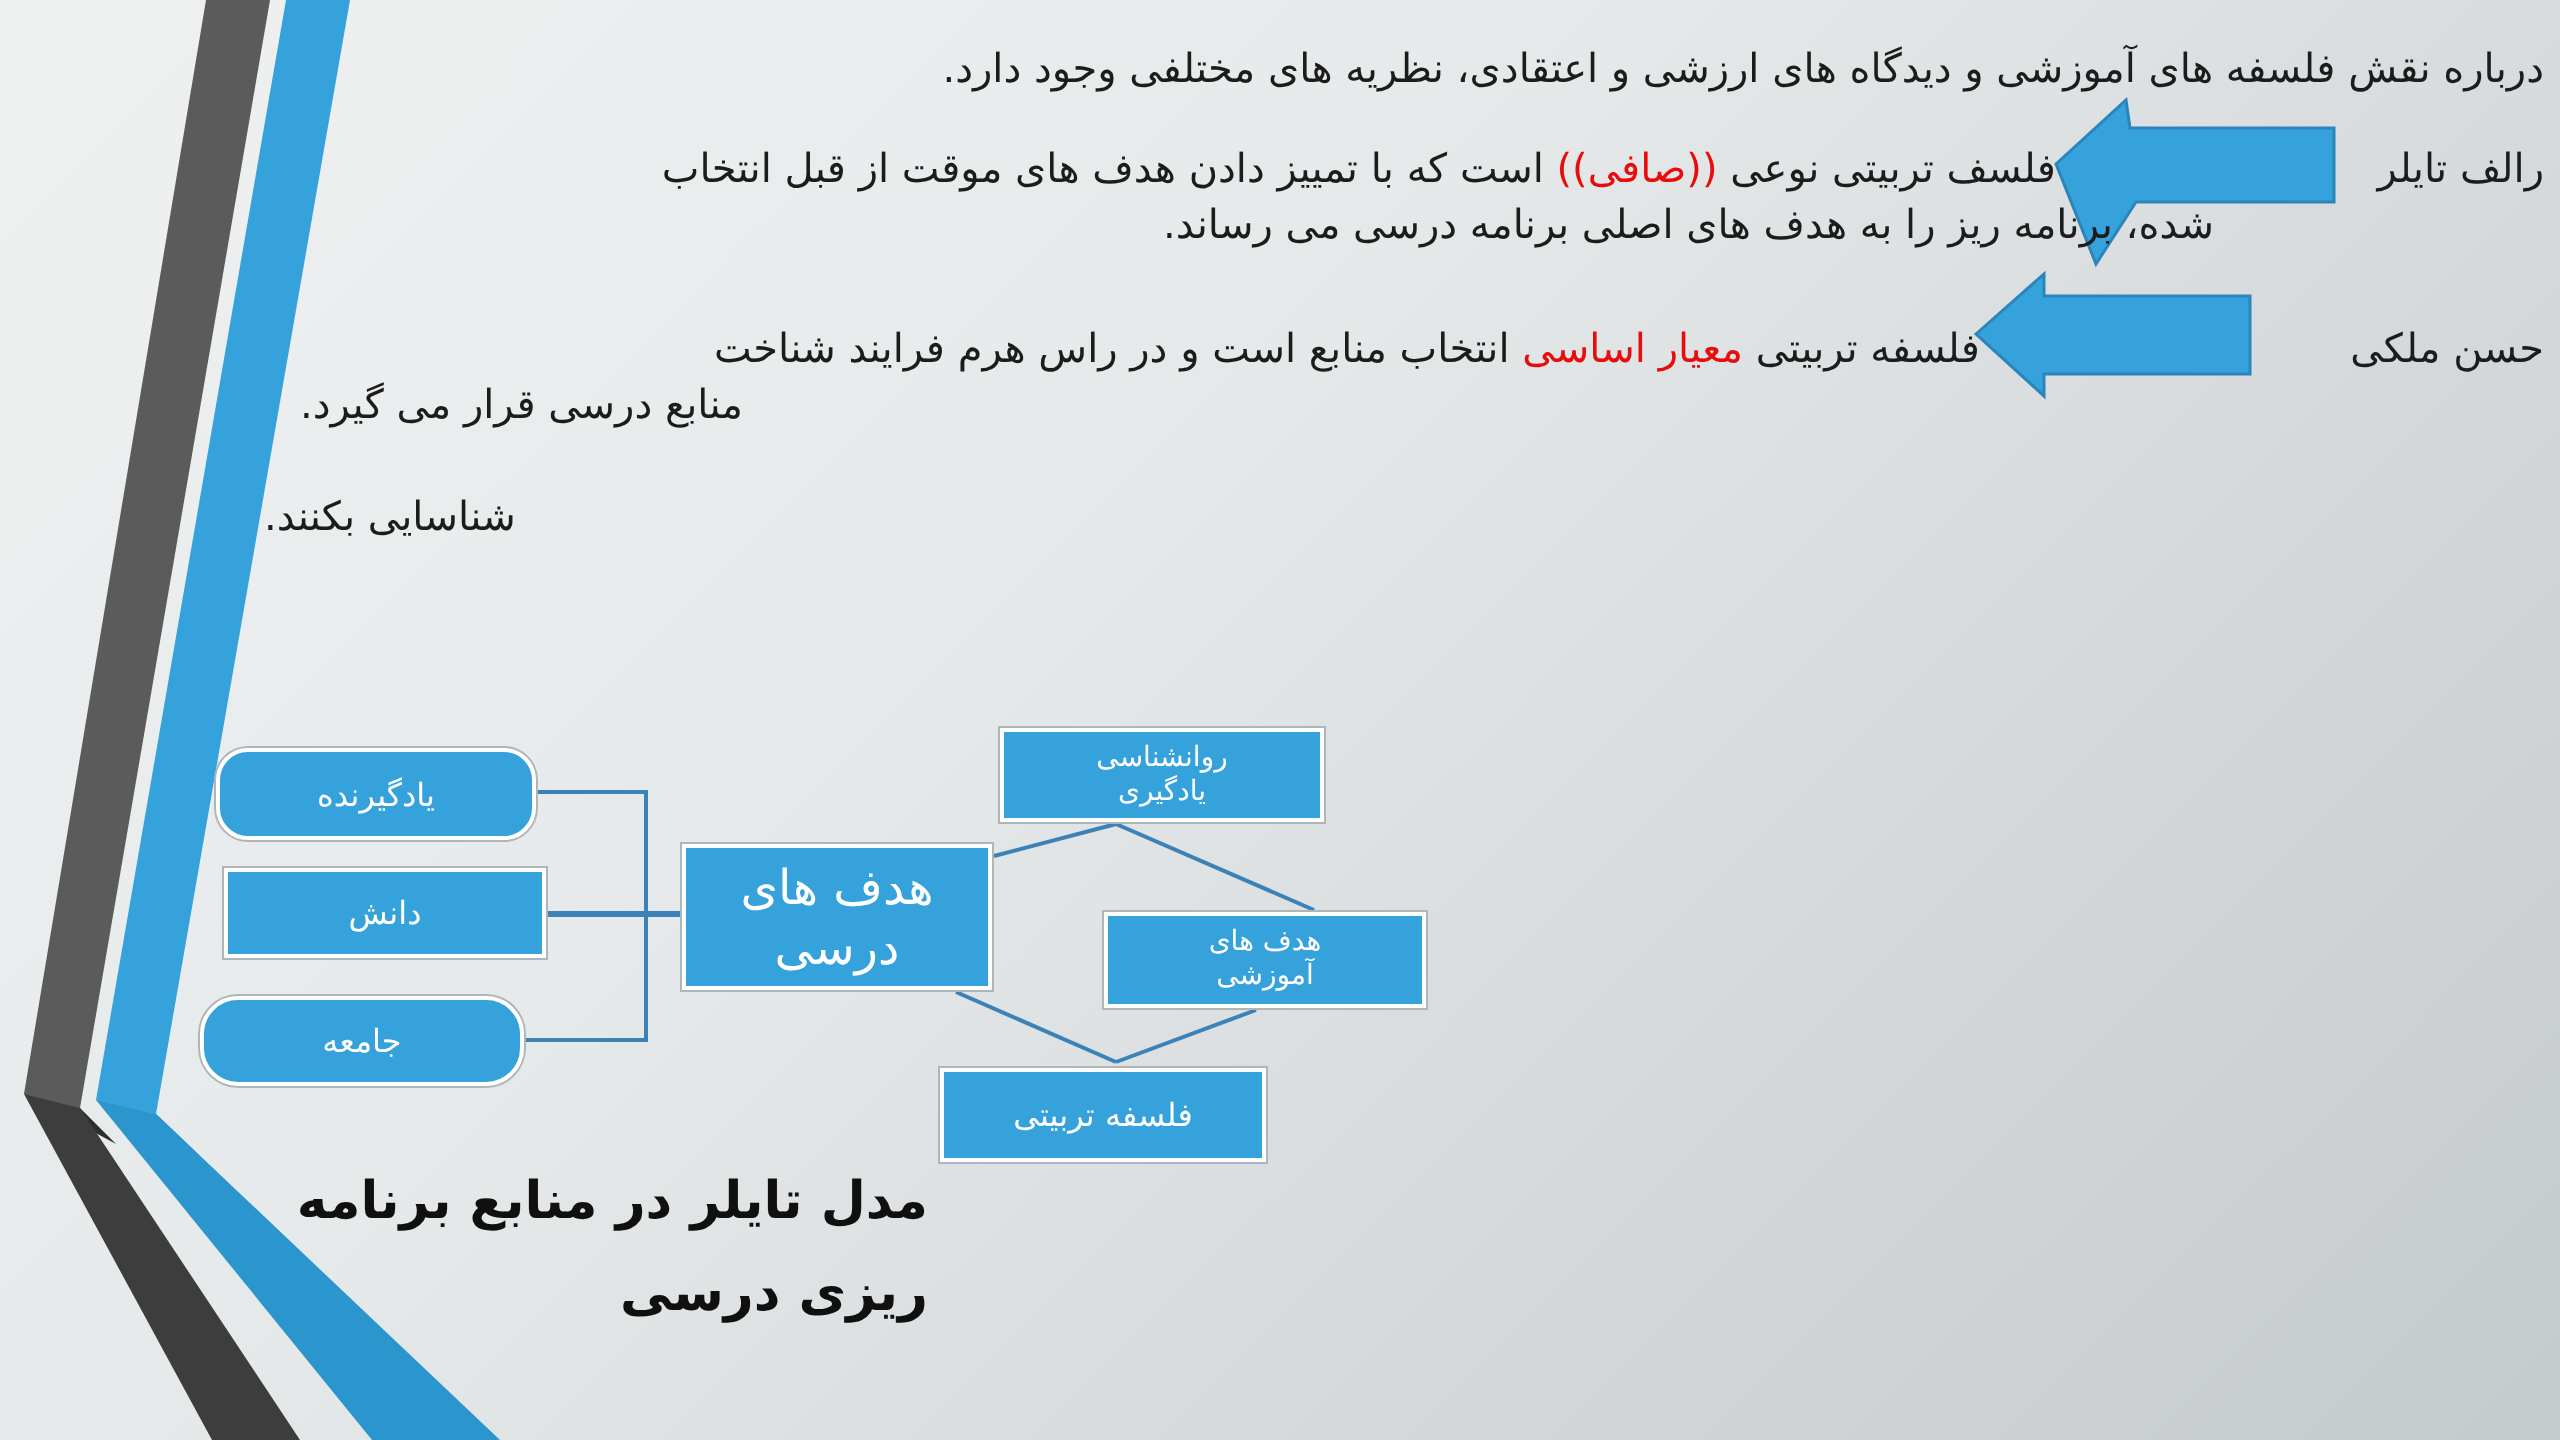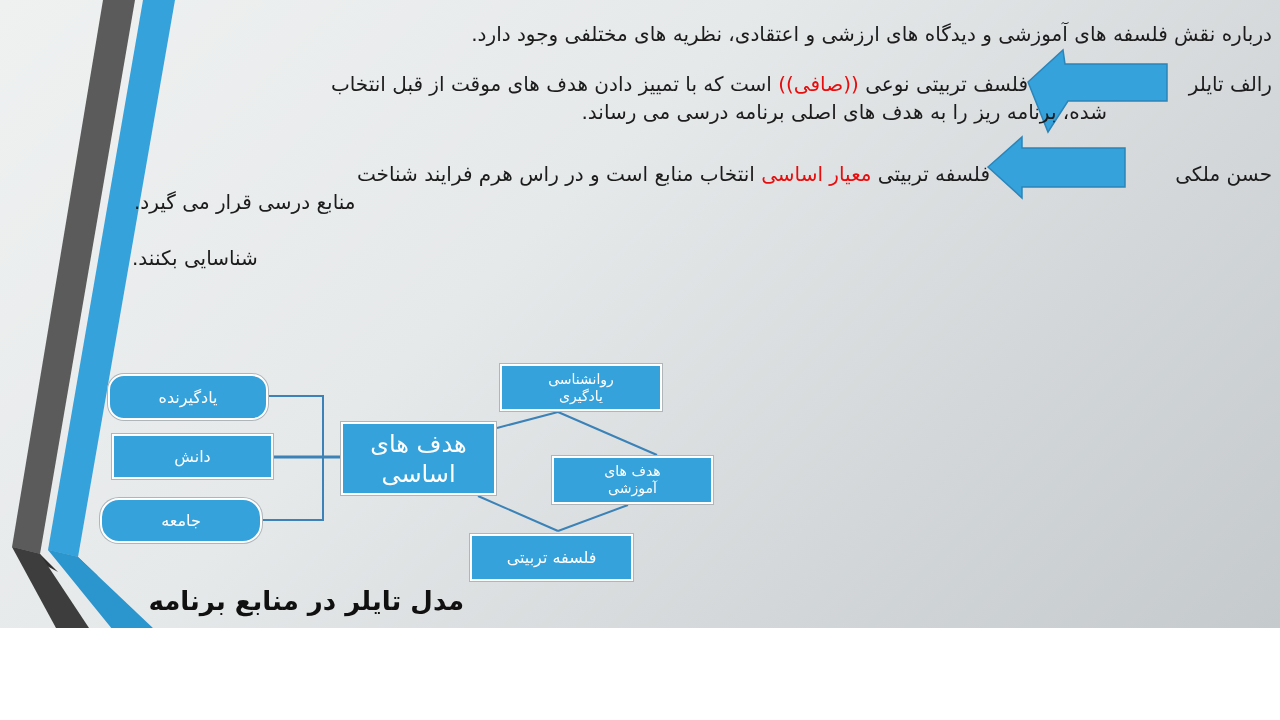--- a/index.html
+++ b/index.html
@@ -1,17 +1,17 @@
 <!DOCTYPE html>
 <html lang="fa"><head>
 <meta charset="utf-8">
 <style>
   html,body{margin:0;padding:0;}
   .slide{
-    position:relative;width:1280px;height:628px;overflow:hidden;
+    position:relative;width:1280px;height:720px;overflow:hidden;
     background:linear-gradient(135deg,#eff1f1 0%,#e6e9ea 40%,#d3d7d9 72%,#c5cacc 100%);
     font-family:"DejaVu Sans",sans-serif;direction:rtl;
   }
   .layer{position:absolute;top:0;left:0;width:1280px;height:720px;pointer-events:none;}
   .tline{position:absolute;white-space:nowrap;font-size:20px;line-height:28px;color:#1c1c1c;z-index:4;}
   .red{color:#e80c0c;}
   .box{
     position:absolute;background:#35a2db;border:2px solid #ffffff;
     box-shadow:0 0 0 1px #aeb6ba;color:#ffffff;z-index:6;
     display:flex;flex-direction:column;justify-content:center;
@@ -50,21 +50,21 @@
   <div class="tline" style="top: 70px; right: 8px; color: rgb(28, 28, 28);">رالف تایلر</div>
   <div class="tline" style="top: 70px; right: 252px; color: rgb(28, 28, 28);">
     <span>فلسف تربیتی نوعی </span><span class="red" style="color: rgb(232, 12, 12);">((صافی))</span><span> است که با تمییز دادن هدف های موقت از قبل انتخاب</span>
   </div>
   <div class="tline" style="top: 98px; right: 173px; color: rgb(28, 28, 28);">شده، برنامه ریز را به هدف های اصلی برنامه درسی می رساند.</div>
 
   <div class="tline" style="top: 160px; right: 8px; color: rgb(28, 28, 28);">حسن ملکی</div>
   <div class="tline" style="top: 160px; right: 290px; color: rgb(28, 28, 28);">
     <span>فلسفه تربیتی </span><span class="red" style="color: rgb(232, 12, 12);">معیار اساسی</span><span> انتخاب منابع است و در راس هرم فرایند شناخت</span>
   </div>
-  <div class="tline" style="top: 188px; left: 134px; color: rgb(28, 28, 28);">منابع درسی قرار می گیرد.</div>
+  <div class="tline" style="top: 188px; left: 150px; color: rgb(28, 28, 28);">منابع درسی قرار می گیرد.</div>
 
   <div class="tline" style="top: 244px; left: 132px; color: rgb(28, 28, 28);">شناسایی بکنند.</div>
 
   <svg class="layer" style="z-index:5" viewBox="0 0 1280 720" stroke="#3a82b7" stroke-width="2" fill="none">
     <line x1="268" y1="396" x2="323" y2="396"></line>
     <line x1="323" y1="395" x2="323" y2="521"></line>
     <line x1="273" y1="457" x2="341" y2="457" stroke-width="3"></line>
     <line x1="260" y1="520" x2="323" y2="520"></line>
     <line x1="497" y1="428" x2="558" y2="412"></line>
     <line x1="558" y1="412" x2="657" y2="455"></line>
@@ -76,21 +76,21 @@
     <span>یادگیرنده</span>
   </div>
   <div class="box box-small" style="left: 112px; top: 434px; width: 161px; height: 45px; background: rgb(53, 162, 219);">
     <span>دانش</span>
   </div>
   <div class="box box-small" style="left: 100px; top: 498px; width: 162px; height: 45px; background: rgb(53, 162, 219); border-radius: 19px;">
     <span>جامعه</span>
   </div>
   <div class="box box-main" style="left: 341px; top: 422px; width: 155px; height: 73px; background: rgb(53, 162, 219);">
     <span>هدف های</span>
-    <span>اساسی</span>
+    <span>درسی</span>
   </div>
   <div class="box box-two" style="left: 500px; top: 364px; width: 162px; height: 47px; background: rgb(53, 162, 219);">
     <span>روانشناسی</span>
     <span>یادگیری</span>
   </div>
   <div class="box box-two" style="left: 552px; top: 456px; width: 161px; height: 48px; background: rgb(53, 162, 219);">
     <span>هدف های</span>
     <span>آموزشی</span>
   </div>
   <div class="box box-small" style="left: 470px; top: 534px; width: 163px; height: 47px; background: rgb(53, 162, 219);">

